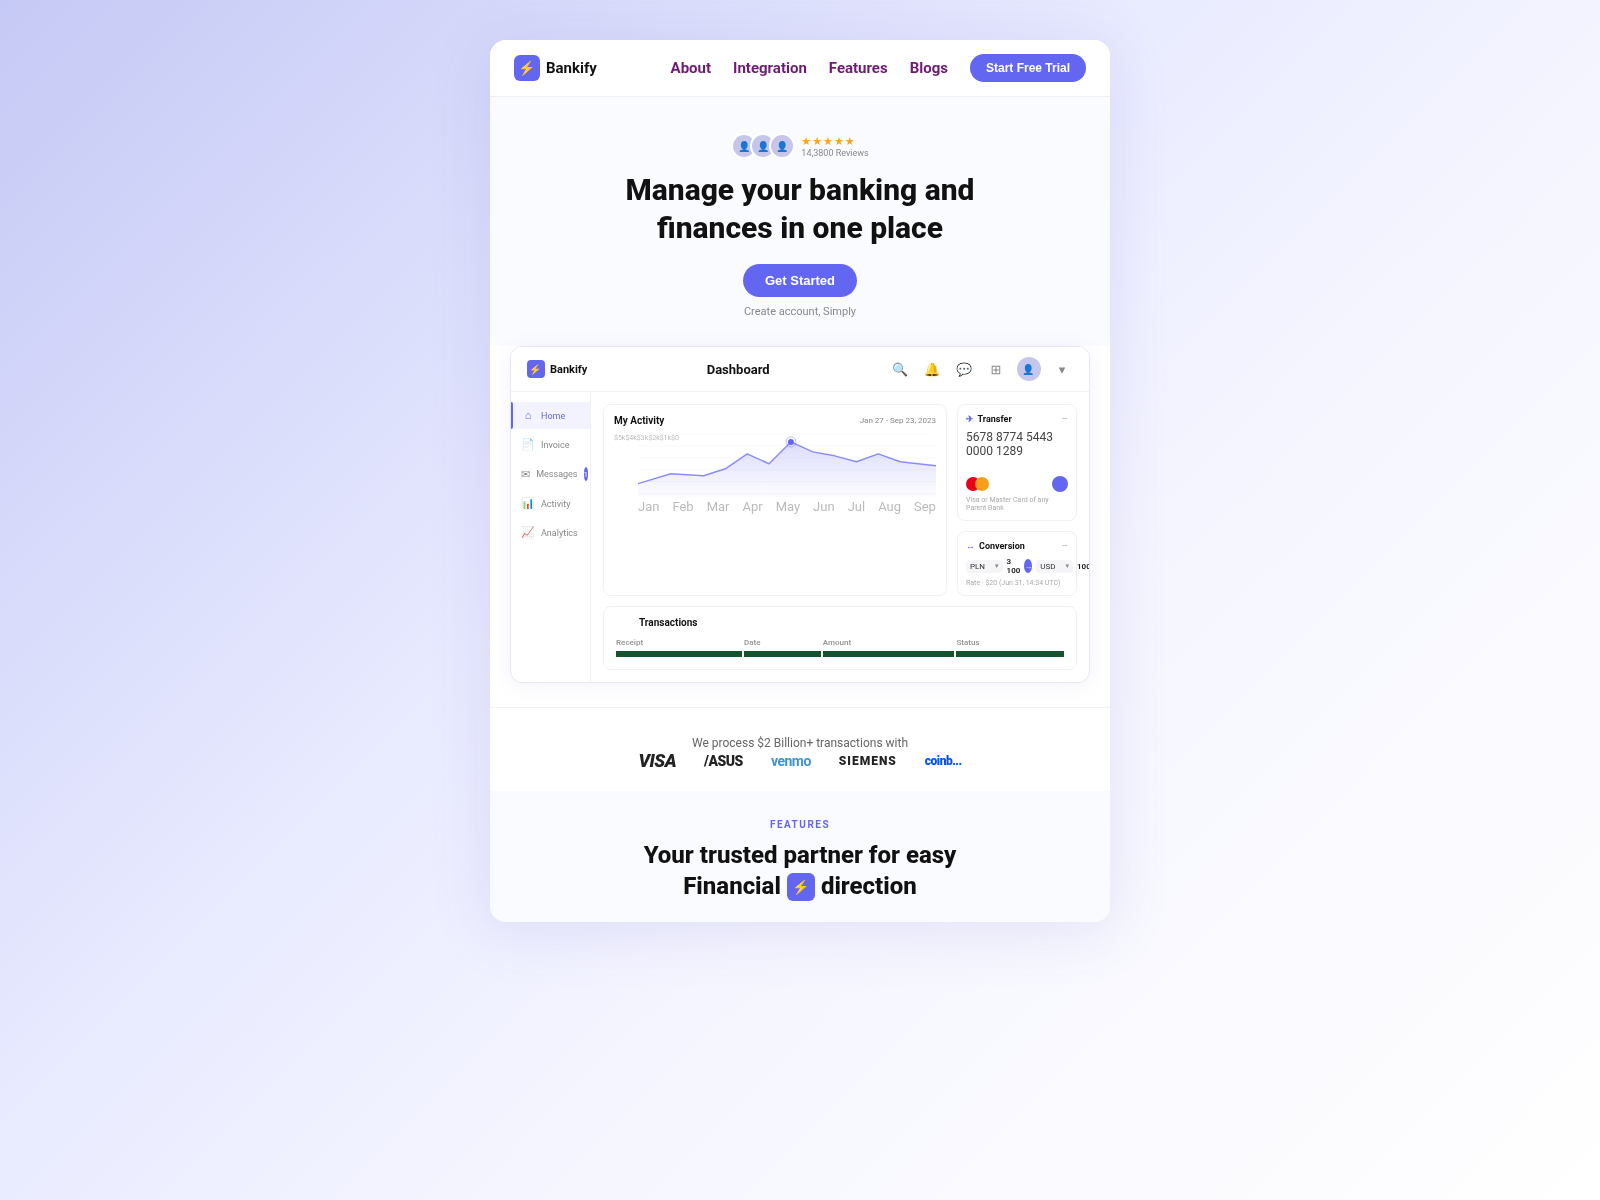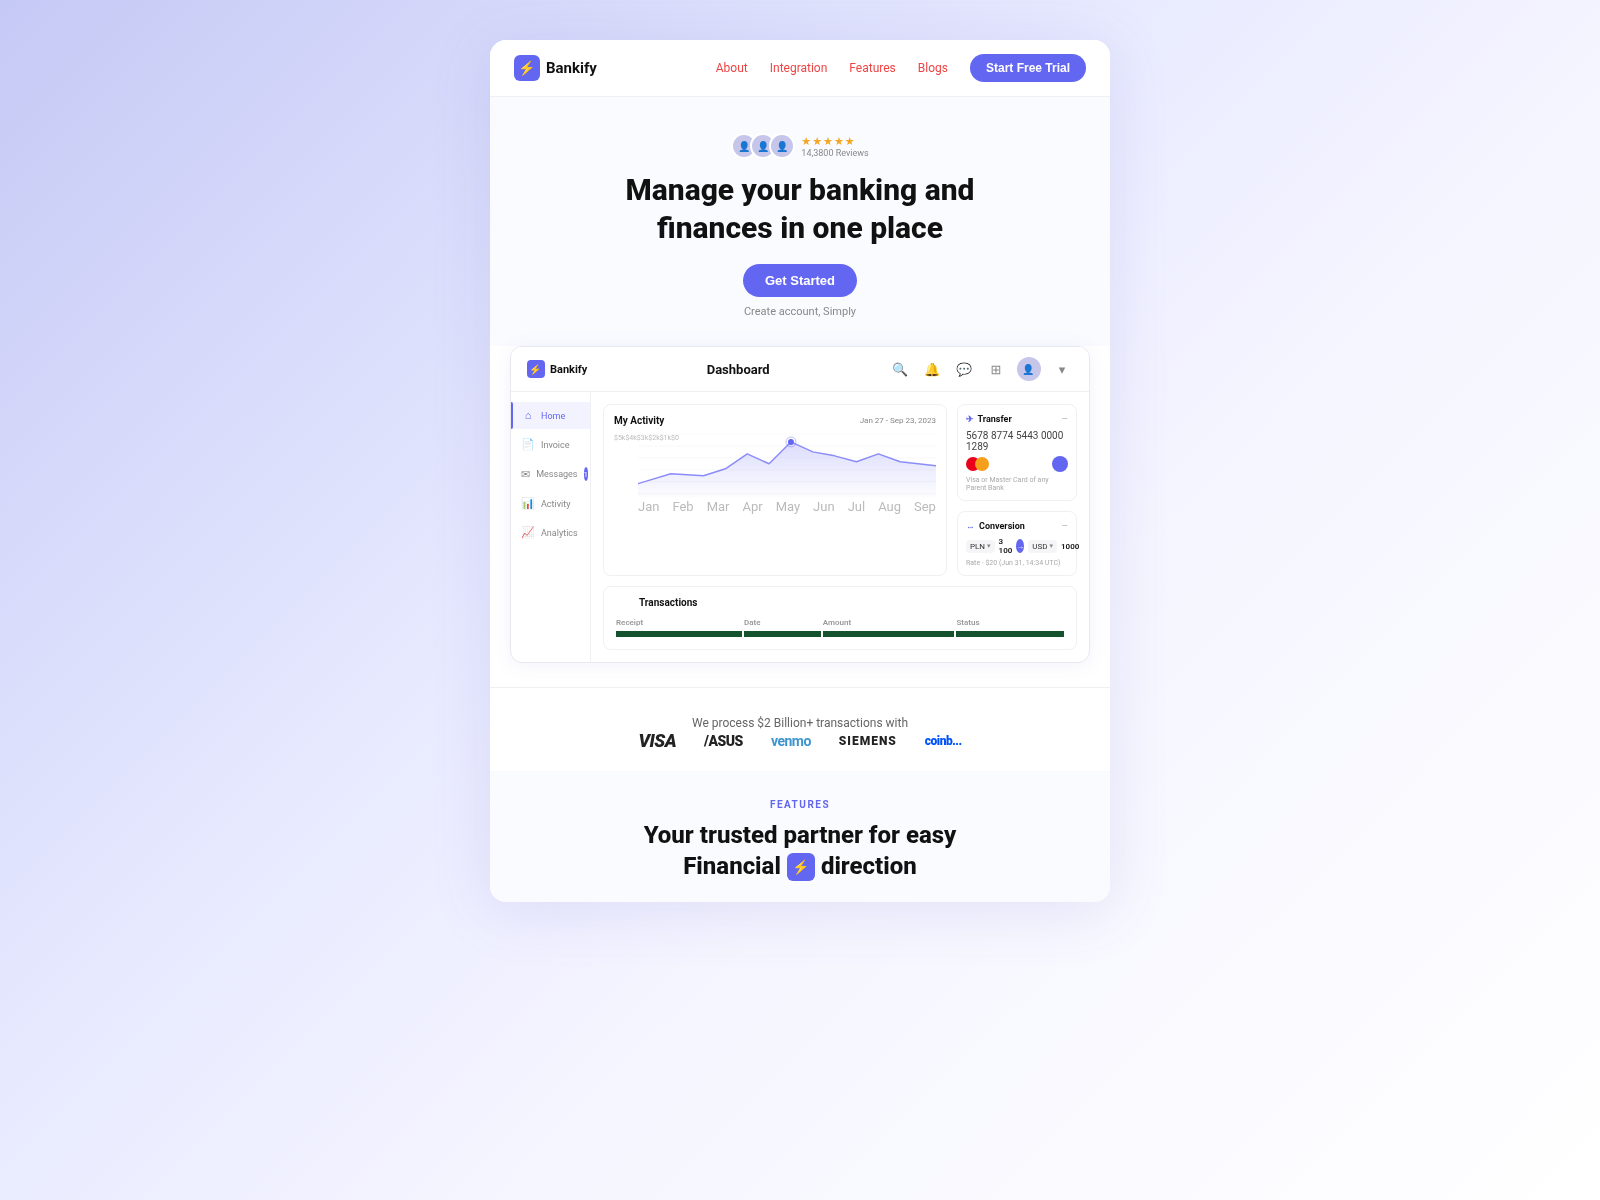--- a/index.html
+++ b/index.html
@@ -47,24 +47,25 @@
       justify-content: center;
       color: #fff;
       font-size: 14px;
     }
     .nav-links {
       display: flex;
       align-items: center;
       gap: 22px;
     }
     .nav-link {
-      font-size: 12px;
-      color: #ef4444;
+      font-size: 15px;
+      color: #701a75;
       cursor: pointer;
       text-decoration: none;
+      font-weight: bold;
     }
     .nav-cta {
       background: #6366f1;
       color: #fff;
       border: none;
       border-radius: 20px;
       padding: 7px 16px;
       font-size: 12px;
       font-weight: 600;
       cursor: pointer;
@@ -358,23 +359,23 @@
     .transfer-icon {
       color: #6366f1;
       font-size: 9px;
     }
     .transfer-minus {
       font-size: 10px;
       color: #bbb;
       cursor: pointer;
     }
     .card-number {
-      font-size: 10px;
+      font-size: 12px;
       color: #444;
-      margin-bottom: 4px;
+      margin-bottom: 18px;
     }
     .card-row {
       display: flex;
       align-items: center;
       justify-content: space-between;
     }
     .mastercard-icon {
       display: flex;
       gap: -3px;
     }
@@ -420,21 +421,21 @@
     .conv-icon { color: #6366f1; font-size: 9px; }
     .conv-row {
       display: flex;
       align-items: center;
       gap: 4px;
       margin-bottom: 4px;
     }
     .conv-select {
       display: flex;
       align-items: center;
-      gap: 2px;
+      gap: 10px;
       background: #f5f5f8;
       border-radius: 4px;
       padding: 2px 4px;
       font-size: 8px;
       color: #333;
     }
     .conv-chevron { color: #888; font-size: 7px; }
     .conv-value {
       font-size: 8px;
       color: #111;

